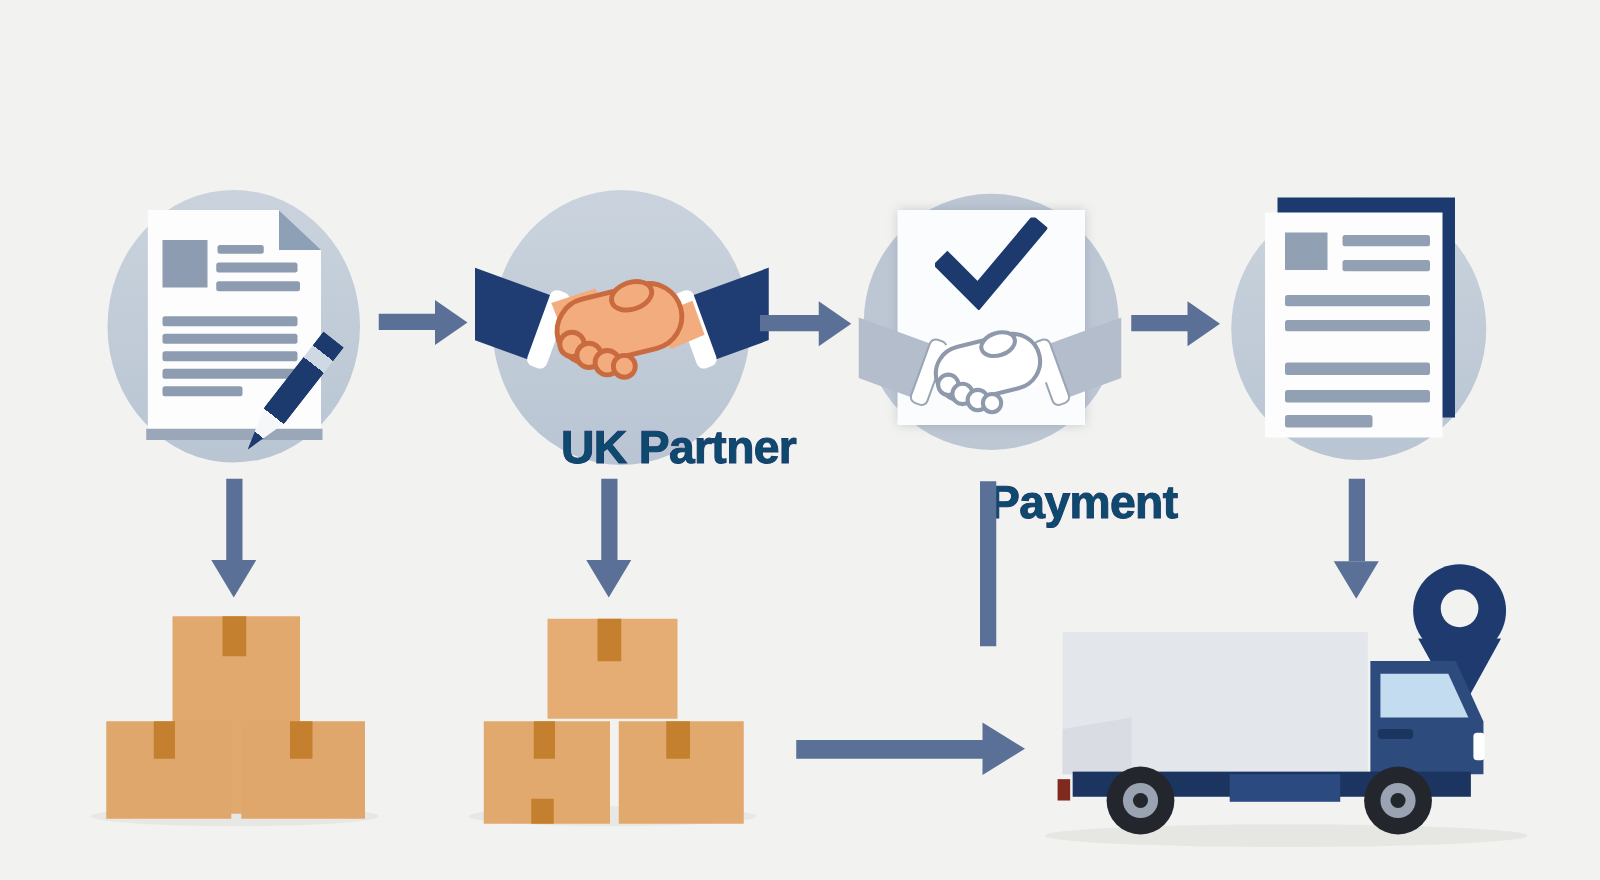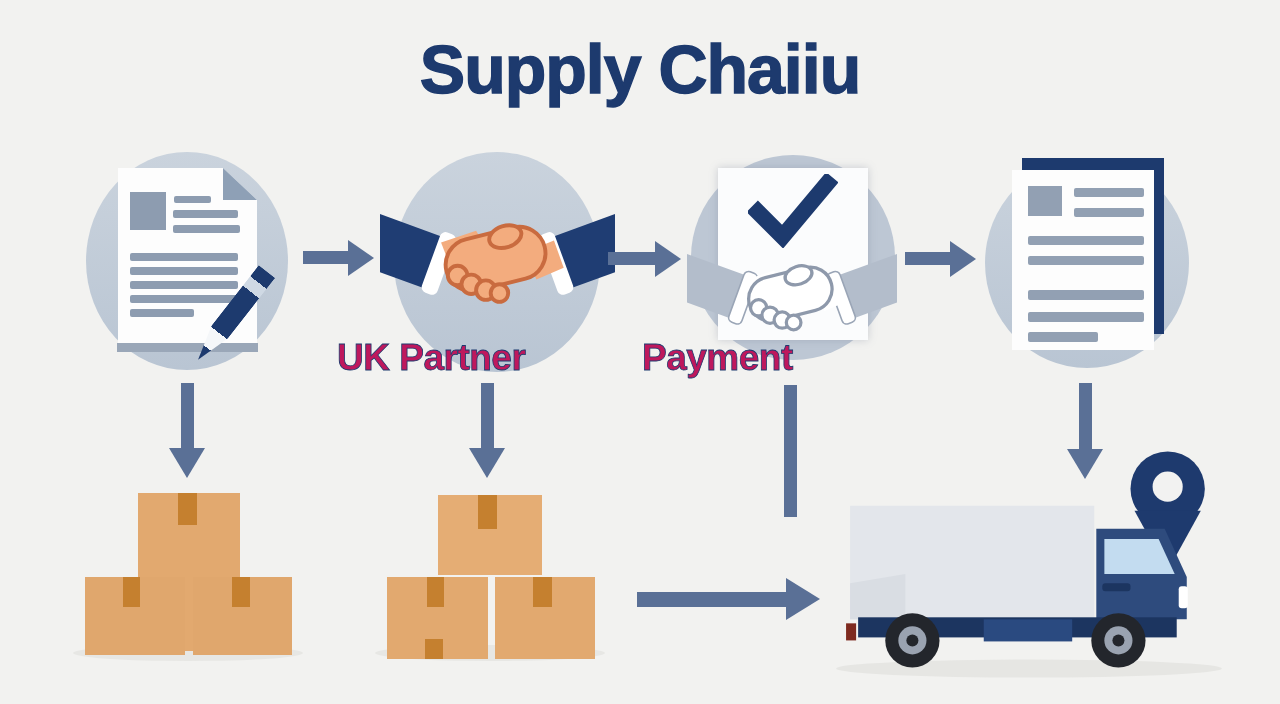--- a/index.html
+++ b/index.html
@@ -14,22 +14,22 @@
     left:0;top:30px;width:1280px;text-align:center;
     font-size:68px;font-weight:700;color:#1d3a6e;letter-spacing:-1px;
     -webkit-text-stroke:1.4px #1d3a6e;
   }
   
   .circle{
     border-radius:50%;
     background:linear-gradient(180deg,#cad3dd 0%,#b9c5d3 100%);
   }
   .step-label{
-    width:300px;text-align:left;top:337px;
-    font-size:37px;font-weight:700;color:#be185d;letter-spacing:-0.5px;
+    width:300px;text-align:right;top:337px;
+    font-size:37px;font-weight:700;color:#0c4a6e;letter-spacing:-0.5px;
     -webkit-text-stroke:0.8px #1d3a6e;
   }
   
   .shaft{background:#5a7096;}
   .head-right{width:0;height:0;border-top:18px solid transparent;border-bottom:18px solid transparent;border-left:26px solid #5a7096;}
   .head-down{width:0;height:0;border-left:18px solid transparent;border-right:18px solid transparent;border-top:30px solid #5a7096;}
   .head-right-big{width:0;height:0;border-top:21px solid transparent;border-bottom:21px solid transparent;border-left:34px solid #5a7096;}
   
   .doc{background:#fdfdfd;}
   .doc-line{position:absolute;background:#8d9cb0;border-radius:2px;}
@@ -39,21 +39,20 @@
   .tape{position:absolute;background:#c5802f;}
   .stack-shadow{position:absolute;background:#e7e7e4;border-radius:50%;}
   
   #payment-card{background:#fbfcfd;box-shadow:0 0 8px rgba(120,130,150,.35);}
 </style>
 </head>
 <body>
 
 <div id="canvas">
 
-  <div id="title" class="abs">Supply Chaiiu</div>
 
   <div class="abs circle" style="left:86px;top:152px;width:202px;height:218px;"></div>
   <div class="abs" style="left:118px;top:168px;width:160px;height:200px;">
 
     <div class="doc" style="position:absolute;left:0;top:0;width:139px;height:177px;clip-path:polygon(0 0,105px 0,139px 32px,139px 177px,0 177px);"></div>
     <div style="position:absolute;left:105px;top:0;width:34px;height:32px;background:#8ea0b6;clip-path:polygon(0 0,100% 100%,0 100%);"></div>
 
     <div class="doc-block" style="left:12px;top:24px;width:36px;height:38px;"></div>
     <div class="doc-line" style="left:56px;top:28px;width:37px;height:7px;"></div>
     <div class="doc-line" style="left:55px;top:42px;width:65px;height:8px;"></div>
@@ -116,21 +115,21 @@
       <polygon points="62,58 98,46 118,80 76,94" stroke="none"></polygon>
       <polygon points="178,56 148,68 160,96 188,84" stroke="none"></polygon>
       <rect x="66" y="48" width="104" height="54" rx="27" transform="rotate(-14 118 75)"></rect>
       <ellipse cx="128" cy="52" rx="17" ry="11" transform="rotate(-18 128 52)"></ellipse>
       <circle cx="79" cy="92" r="10"></circle>
       <circle cx="93" cy="101" r="10"></circle>
       <circle cx="108" cy="107" r="10"></circle>
       <circle cx="122" cy="110" r="9"></circle>
     </g>
   </svg>
-  <div class="abs step-label" style="left:642px;">Payment</div>
+  <div class="abs step-label" style="left:642px;margin-top:44px;">Payment</div>
 
   <div class="abs circle" style="left:985px;top:158px;width:204px;height:210px;"></div>
   <div class="abs" style="left:1012px;top:158px;width:152px;height:198px;">
     <div style="position:absolute;left:10px;top:0;width:142px;height:176px;background:#1d3a6e;"></div>
     <div class="doc" style="position:absolute;left:0;top:12px;width:142px;height:180px;"></div>
     <div class="doc-block" style="left:16px;top:28px;width:34px;height:30px;background:#92a0b3;"></div>
     <div class="doc-line" style="left:62px;top:30px;width:70px;height:9px;background:#92a0b3;"></div>
     <div class="doc-line" style="left:62px;top:50px;width:70px;height:9px;background:#92a0b3;"></div>
     <div class="doc-line" style="left:16px;top:78px;width:116px;height:9px;background:#92a0b3;"></div>
     <div class="doc-line" style="left:16px;top:98px;width:116px;height:9px;background:#92a0b3;"></div>

